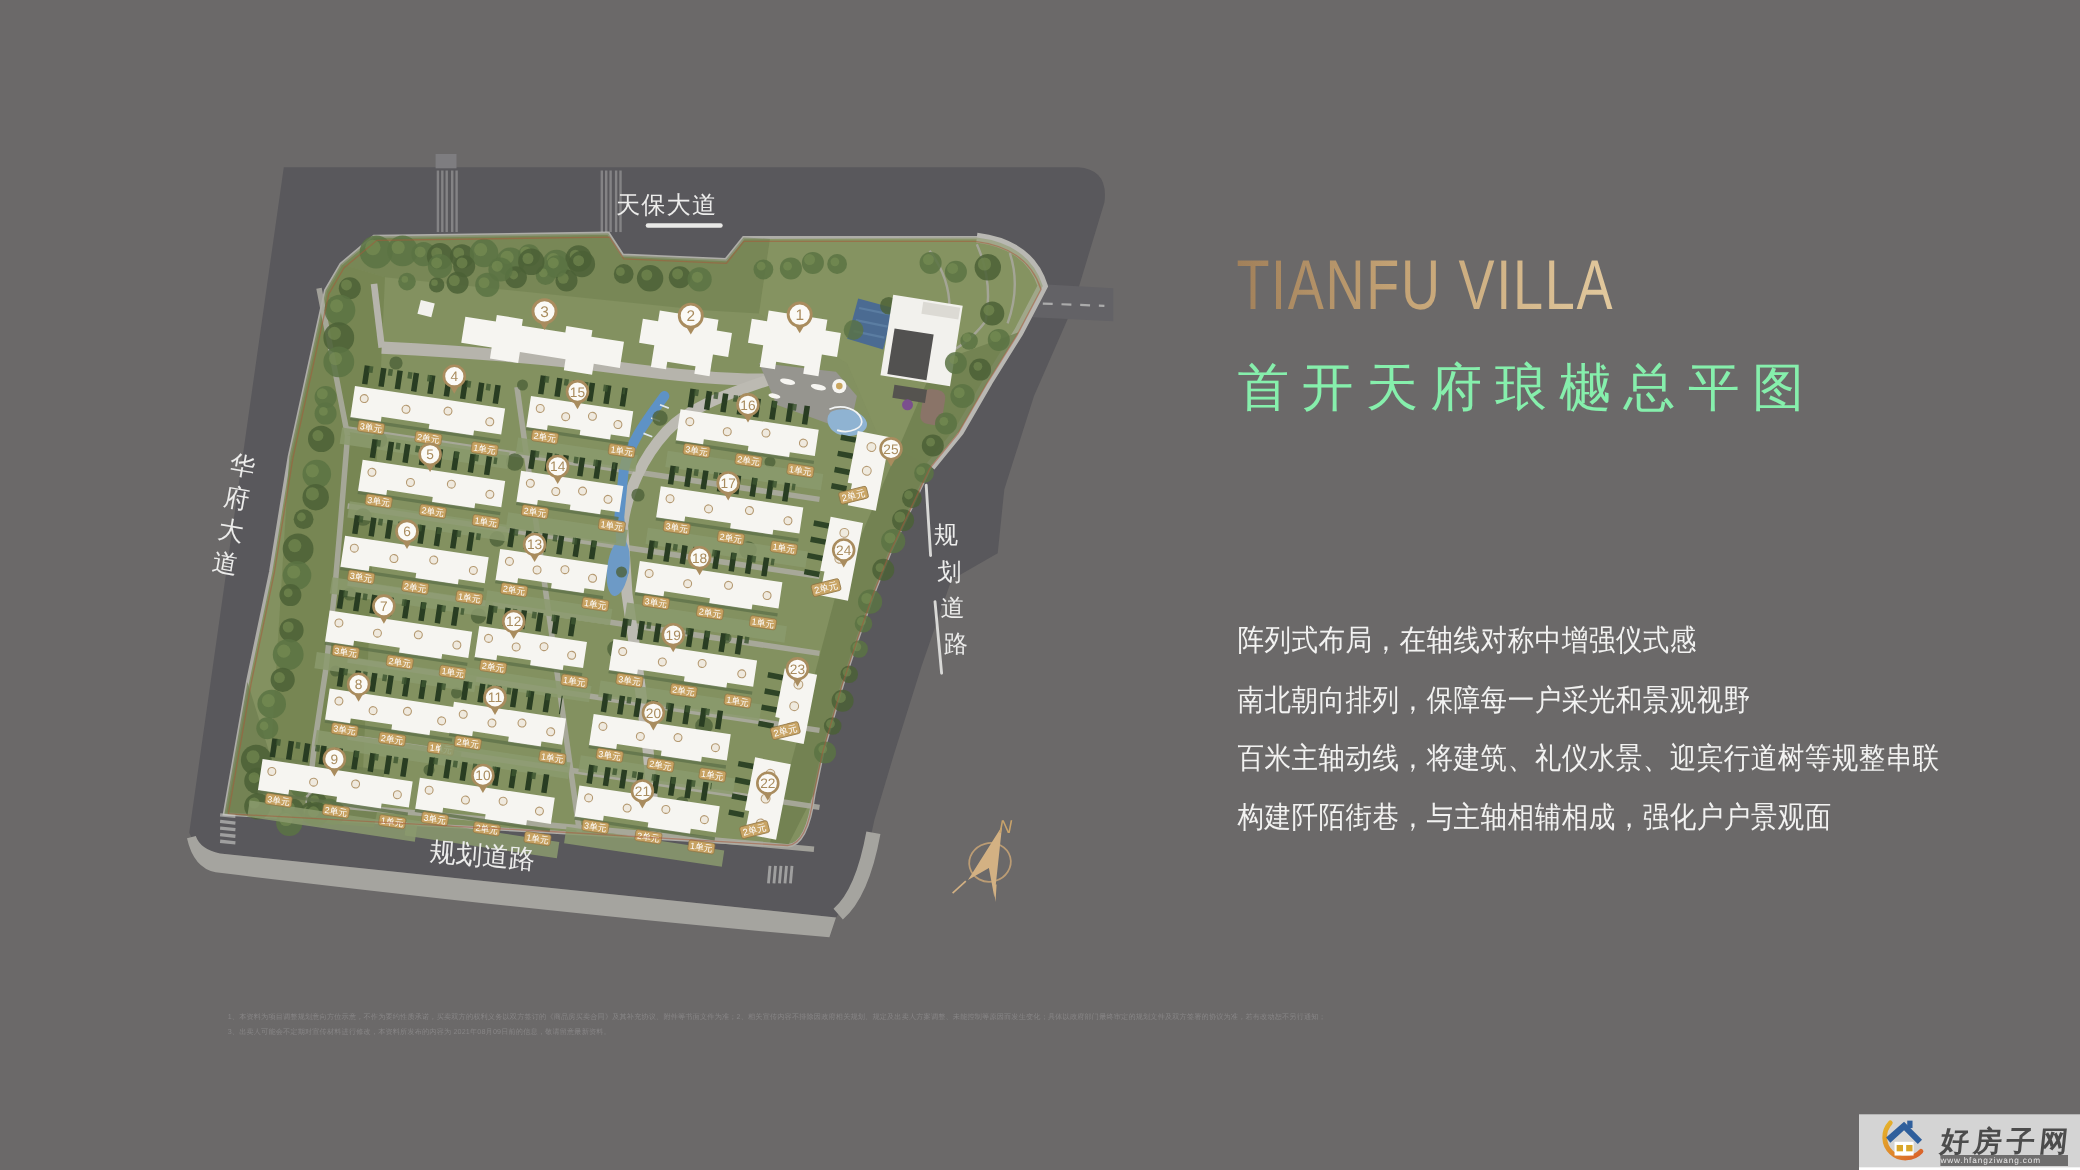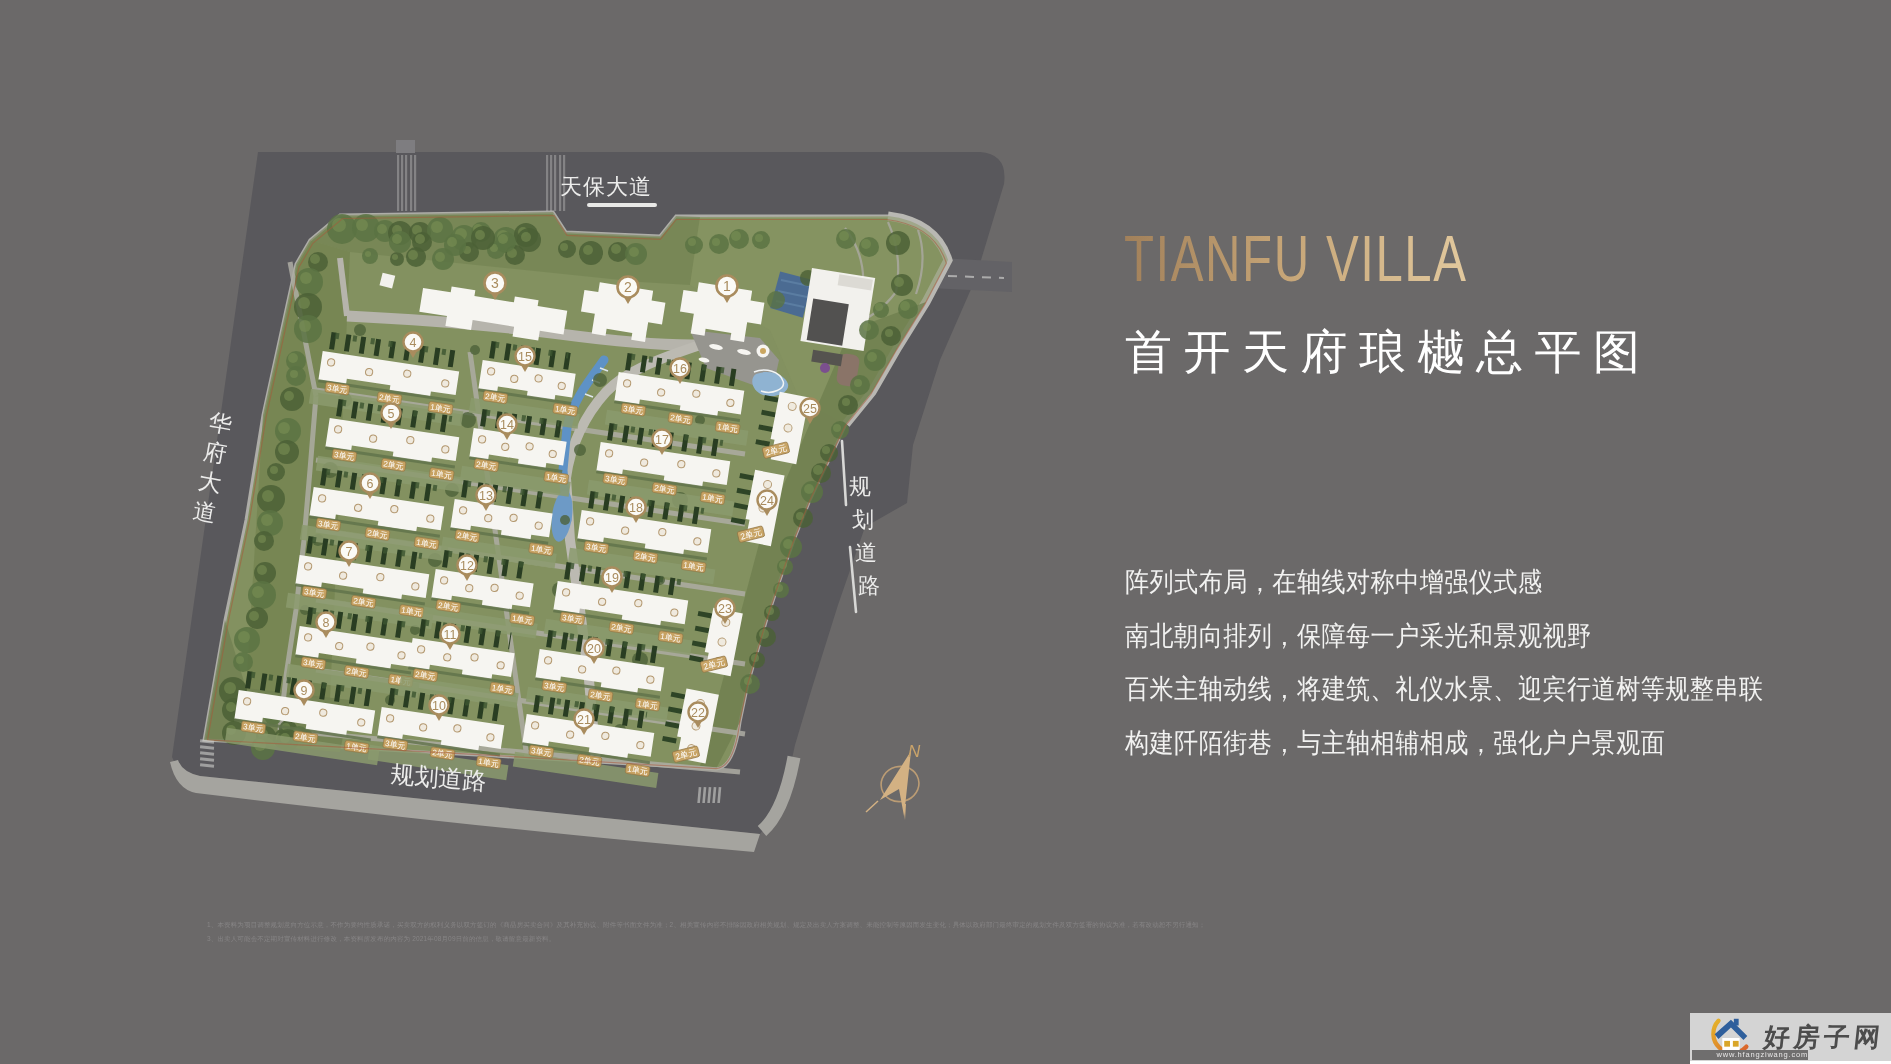--- a/index.html
+++ b/index.html
@@ -4,30 +4,30 @@
 <title>TIANFU VILLA 总平图</title>
 <style>
   html,body { margin:0; padding:0; background:#6b6969; }
   .page { position:relative; width:1891px; height:1064px; overflow:hidden;
           background:#6b6969; font-family:"Liberation Sans", sans-serif; }
   .abs { position:absolute; }
   .title { left:1124px; top:222px; font-size:64px; letter-spacing:2px;
            background:linear-gradient(92deg,#a1805a 0%,#c5a476 45%,#e2c99e 100%);
            -webkit-background-clip:text; background-clip:text; color:transparent;
            white-space:nowrap; transform:scale(0.768,1.0); transform-origin:left top; }
-  .subtitle { left:1125px; top:321px; font-size:47px; color:#ffffff; letter-spacing:11.5px; white-space:nowrap; }
+  .subtitle { left:1125px; top:321px; font-size:47px; color:#86efac; letter-spacing:11.5px; white-space:nowrap; }
   .body { left:1125px; top:556px; font-size:27px; color:#f2f2f1; line-height:53.5px; white-space:nowrap;
           letter-spacing:0.5px; transform:scale(0.893,1.0); transform-origin:left top; }
   .disc { left:207px; top:918px; font-size:6.5px; color:#878586; line-height:14.2px; letter-spacing:0.15px; white-space:nowrap; }
   .wm-box { left:1690px; top:1013px; width:201px; height:48px; background:#dadada; opacity:0.95; }
   .wm-white { left:1690px; top:1061px; width:201px; height:3px; background:#ffffff; }
   .wm-text { left:1764px; top:1020px; font-size:26px; color:#4c4c4c; font-family:"Liberation Serif", serif;
              font-weight:bold; letter-spacing:4px; white-space:nowrap; transform:skewX(-6deg); }
-  .wm-url { left:1692px; top:1050px; width:116px; height:10px; background:#6f6e6e; color:#e9e8e8;
-            font-size:7.5px; letter-spacing:0.8px; text-align:right; line-height:10px; }
+  .wm-url { left:1764px; top:1050px; width:116px; height:10px; background:#6f6e6e; color:#e9e8e8;
+            font-size:7.5px; letter-spacing:0.8px; text-align:left; line-height:10px; }
 </style>
 </head>
 <body>
 <div class="page">
 
 <svg class="abs" style="left:0;top:0" width="1891" height="1064" viewBox="0 0 1891 1064">
 
 <path d="M258,152 L980,152 Q1008,154 1004,184 L975,280 L940,360 L913,445 L907,503 L865,527 L838,605 L812,688 L795,745 Q786,790 766,826 L760,834 L200,776 Q178,772 172,757 L258,152 Z" fill="#59585c"></path>
 
 <path d="M200,776 L760,834 L754,852 Q520,832 196,793 Q176,789 170,762 L178,760 Q182,772 200,776 Z" fill="#a5a49f"></path>

